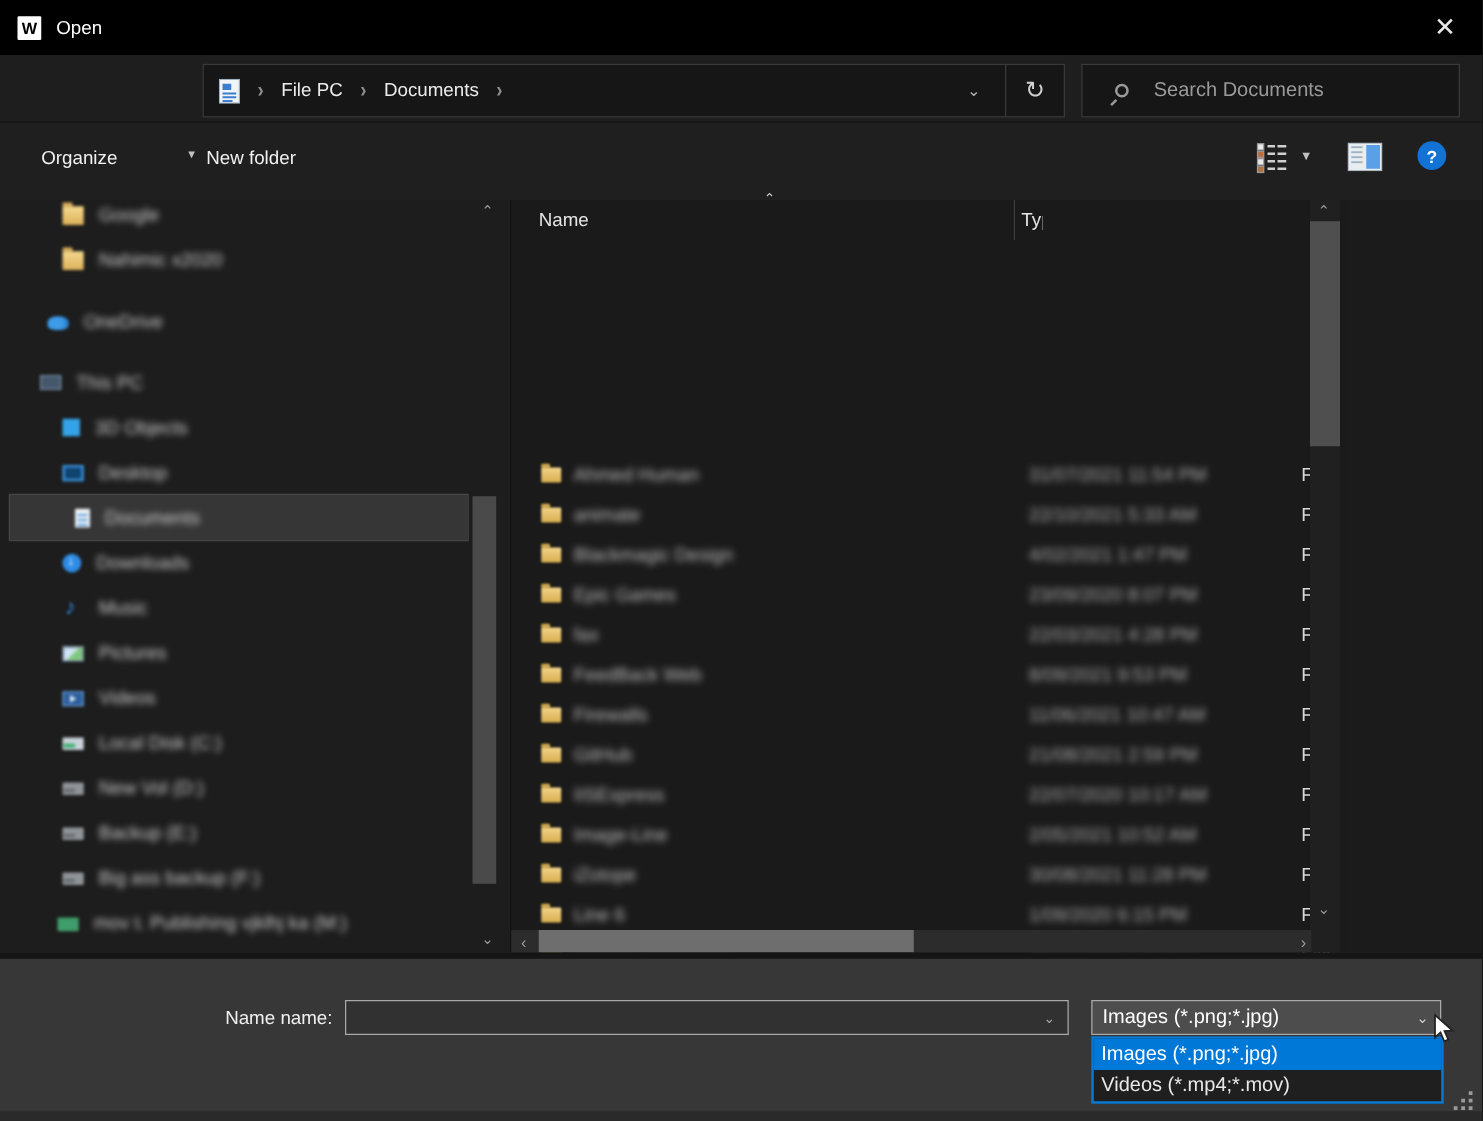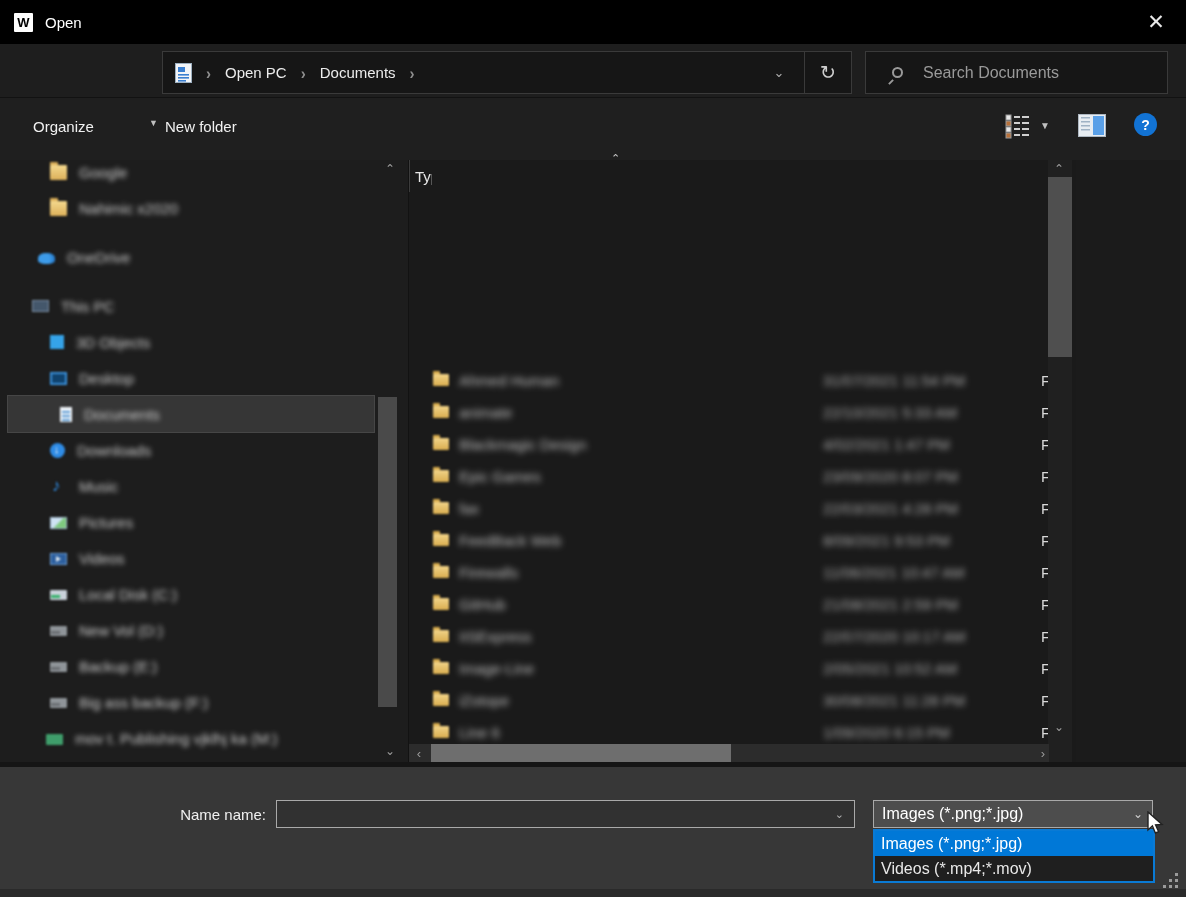--- a/index.html
+++ b/index.html
@@ -153,21 +153,21 @@
         <rect x="0.5" y="0.5" width="16" height="19" fill="#f2f5f8" stroke="#9db0c0"></rect>
         <rect x="3" y="4" width="7" height="5" fill="#3a7fd0"></rect>
         <rect x="3" y="11" width="11" height="1.6" fill="#3a7fd0"></rect>
         <rect x="3" y="14" width="11" height="1.6" fill="#3a7fd0"></rect>
         <rect x="3" y="17" width="8" height="1.6" fill="#3a7fd0"></rect>
       </svg>
       <div class="crumbs">
 
       <span class="crumb">
             <span class="crumb-sep">›</span>
-            <span>Open PC</span>
+            <span>File PC</span>
           </span>
           <span class="crumb">
             <span class="crumb-sep">›</span>
             <span>Documents</span>
           </span>
         </div>
       <span class="crumb-sep">›</span>
       <div class="addr-spacer"></div>
       <div class="addr-dd">⌄</div>
       <div class="addr-refresh">↻</div>
@@ -285,20 +285,23 @@
             <span class="sb-label">mov t. Publishing vjklhj ka (M:)</span>
           </div>
         </div>
       <div class="sb-scroll-up">⌃</div>
       <div class="sb-scroll-thumb"></div>
       <div class="sb-scroll-down">⌄</div>
     </div>
 
     <div class="filelist">
       <div class="list-header">
+        <div class="col-name">
+            <span>Name</span>
+          </div>
         <div class="col-type">
             <span class="hdr-txt">Type</span>
           </div>
         <div class="sort-caret">⌃</div>
       </div>
 
       <div class="rows">
 
       <div class="row">
             <span class="row-icon"></span>

